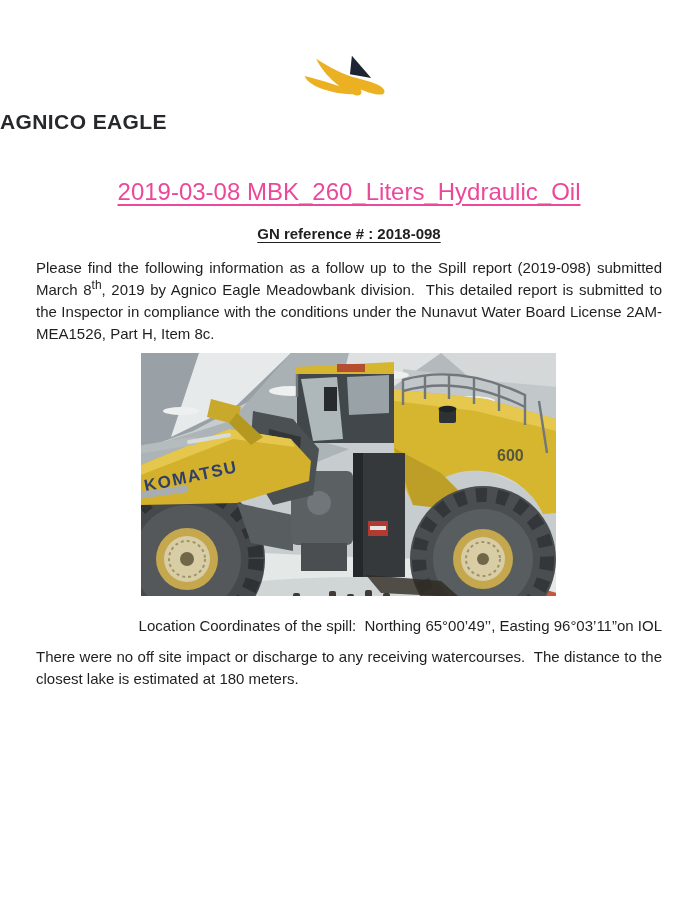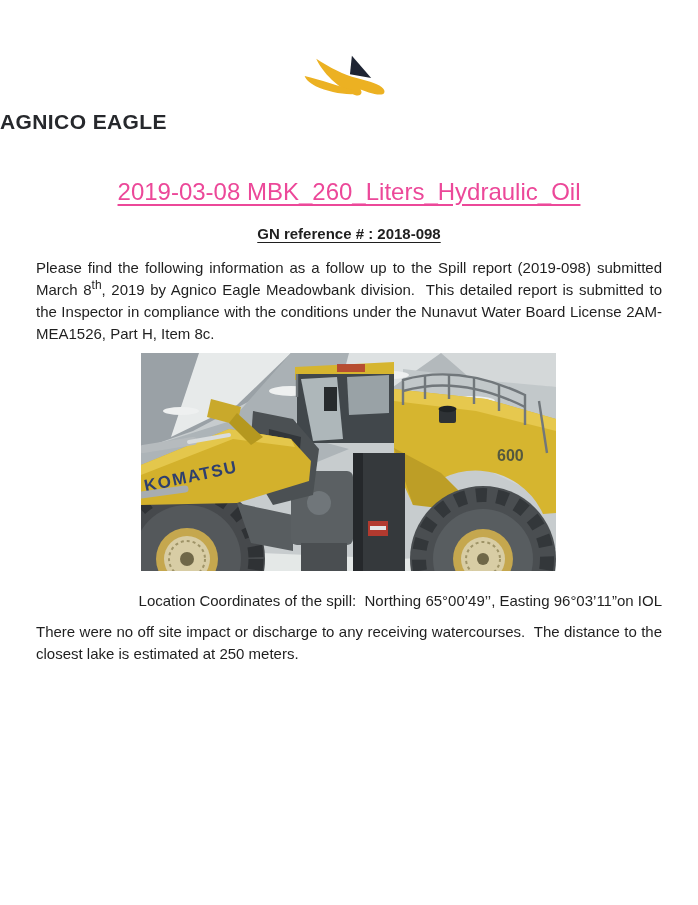--- a/index.html
+++ b/index.html
@@ -52,21 +52,21 @@
     margin: 12px 36px 0 36px;
     font-size: 18px;
     font-weight: 400;
     text-decoration: underline;
     text-underline-offset: 3px;
     line-height: 22px;
   }
   .single-line { text-align: left; }
   .photo-figure {
     margin: 8px 0 0 141px;
-    width: 415px; height: 218px;
+    width: 415px; height: 243px;
     overflow: hidden;
   }
   .photo-figure svg { display: block; width: 415px; height: 287px; }
   .location-line { margin-top: 19px; text-align: right; }
   .impact-line { margin-top: 9px; }
   sup { font-size: 12px; vertical-align: super; line-height: 0; }
 </style>
 </head>
 <body>
 
@@ -205,15 +205,15 @@
           <circle cx="356" cy="274" r="2.4"></circle>
         <circle cx="288" cy="274" r="2"></circle>
           <circle cx="270" cy="270" r="2.4"></circle>
       </g>
       <path d="M225 222 L300 228 L318 244 L240 240 Z" fill="#2e2a21" opacity="0.8"></path>
     </svg>
   </figure>
 
   <p class="para single-line location-line">Location Coordinates of the spill:  Northing 65°00’49’’, Easting 96°03’11”on IOL</p>
 
-  <p class="para impact-line">There were no off site impact or discharge to any receiving watercourses.  The distance to the closest lake is estimated at 250 meters.</p>
+  <p class="para impact-line">There were no off site impact or discharge to any receiving watercourses.  The distance to the closest lake is estimated at 180 meters.</p>
 
 </div>
 
 </body></html>

